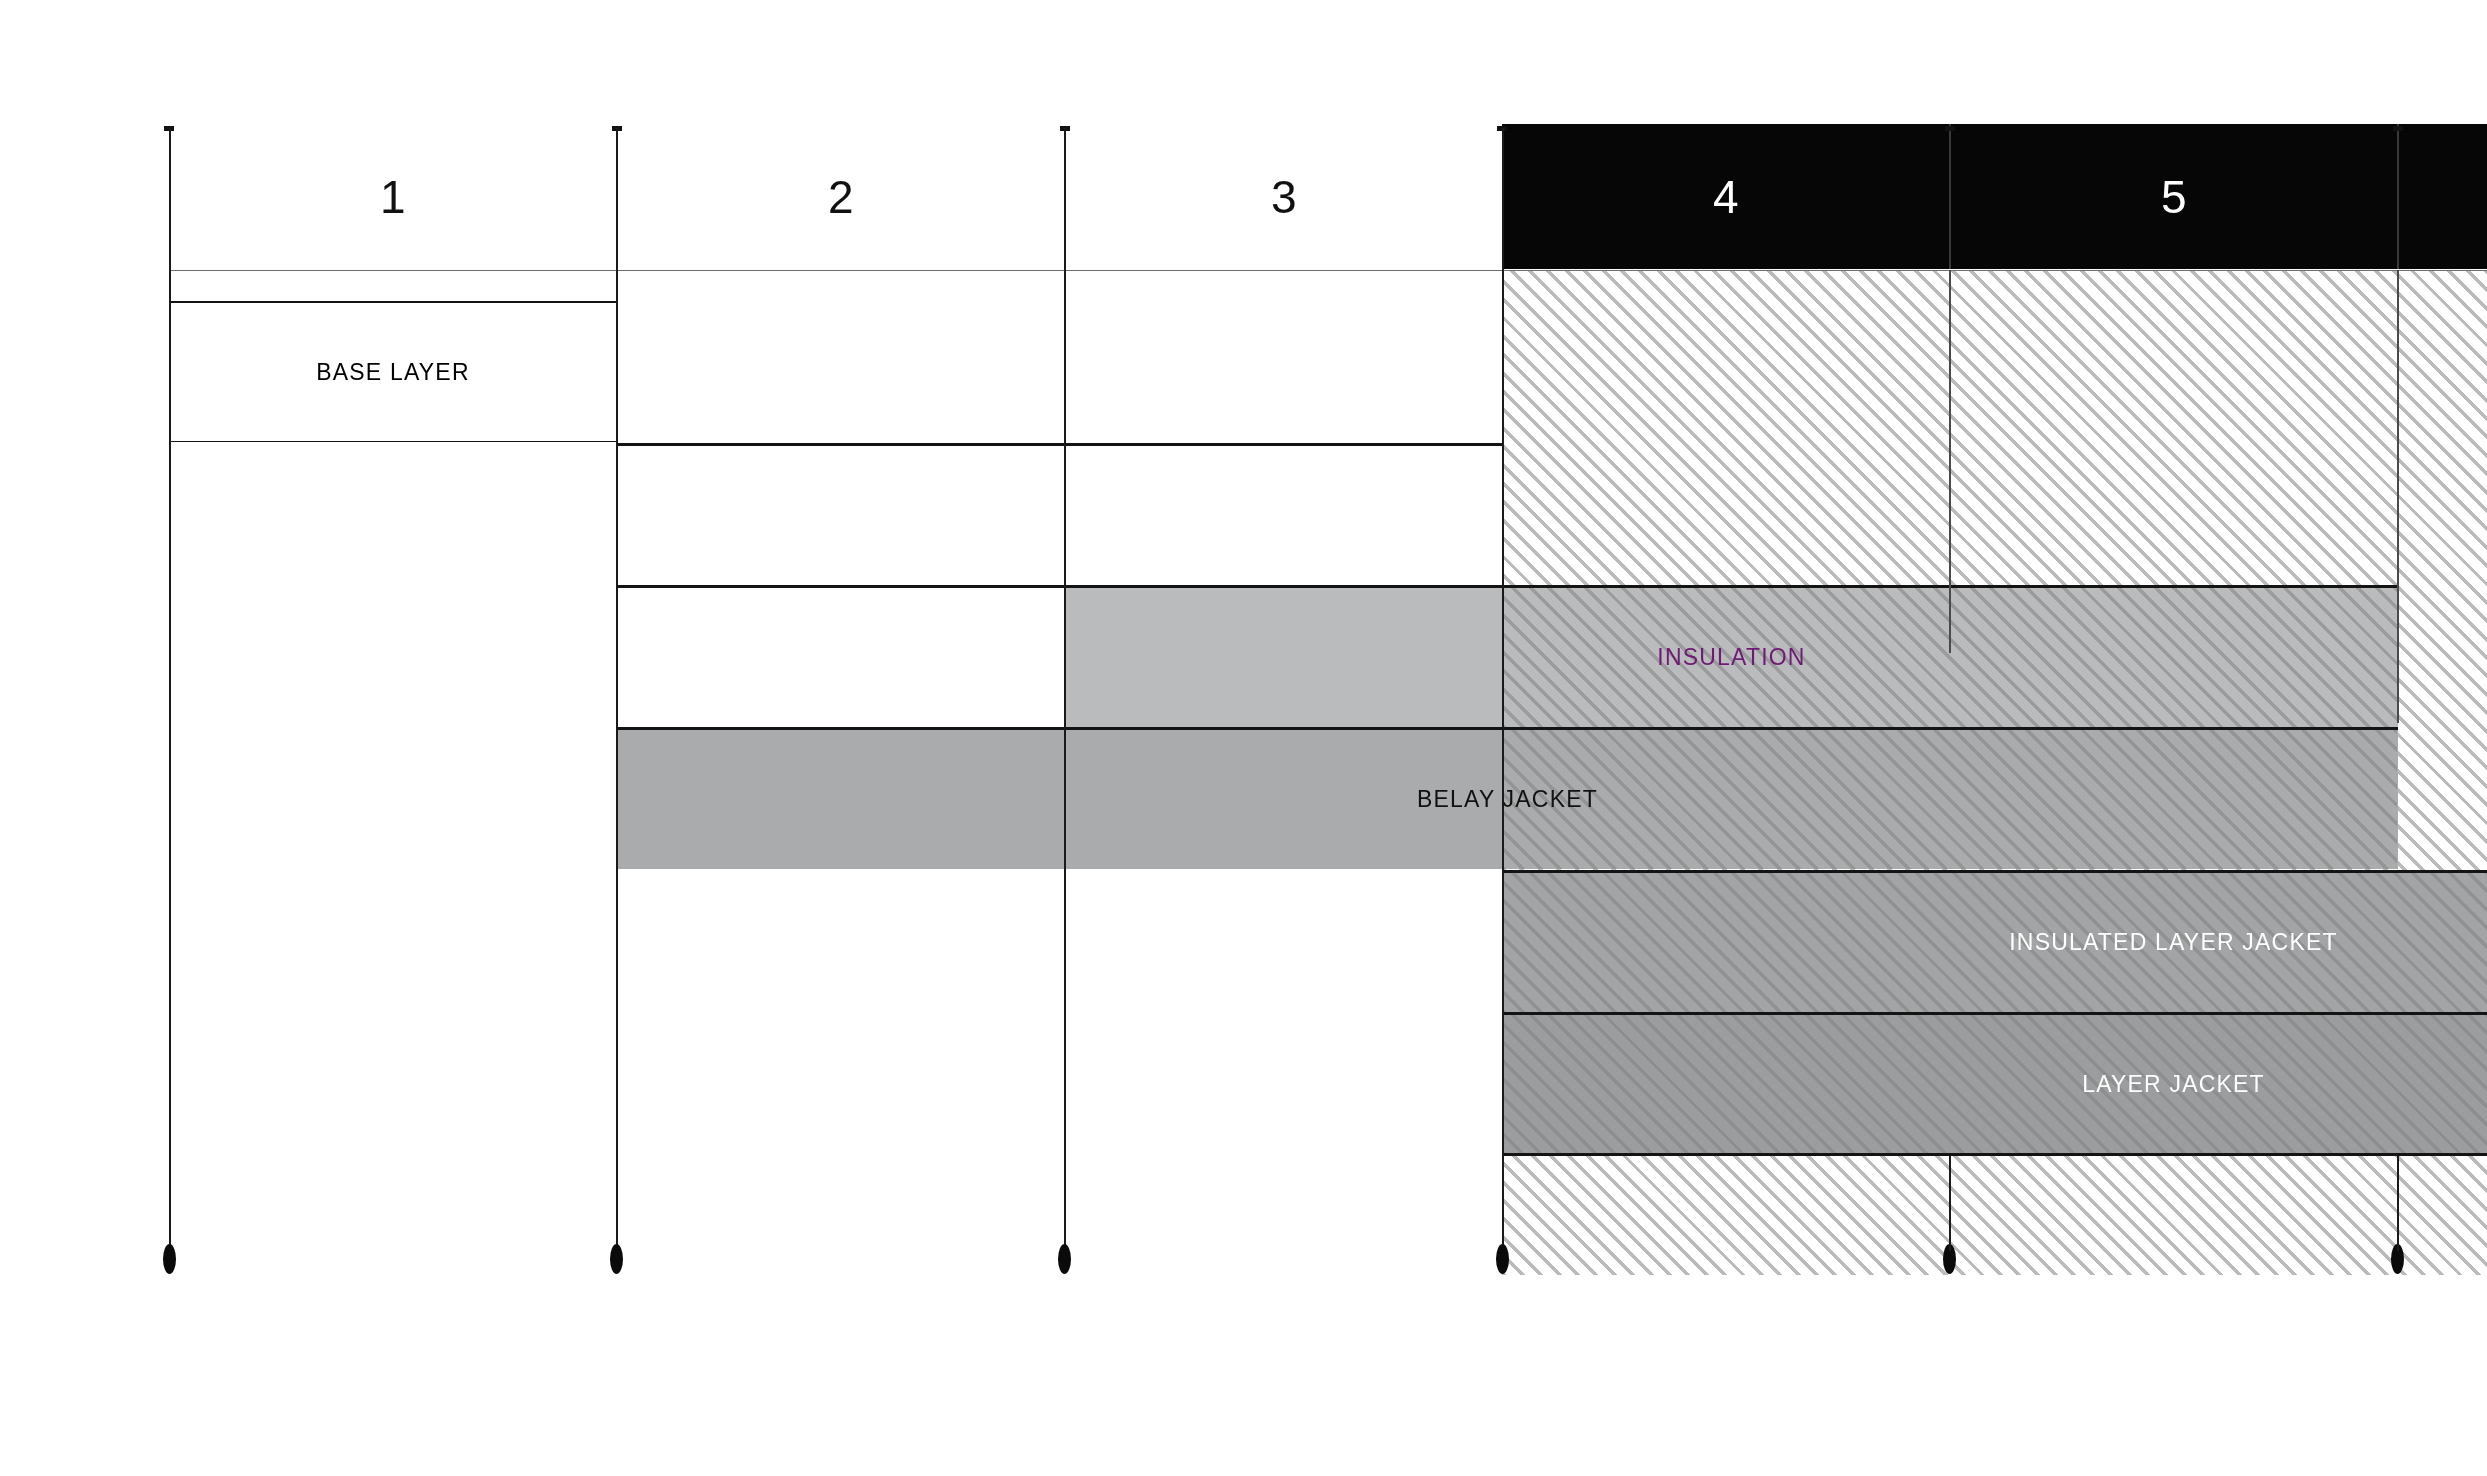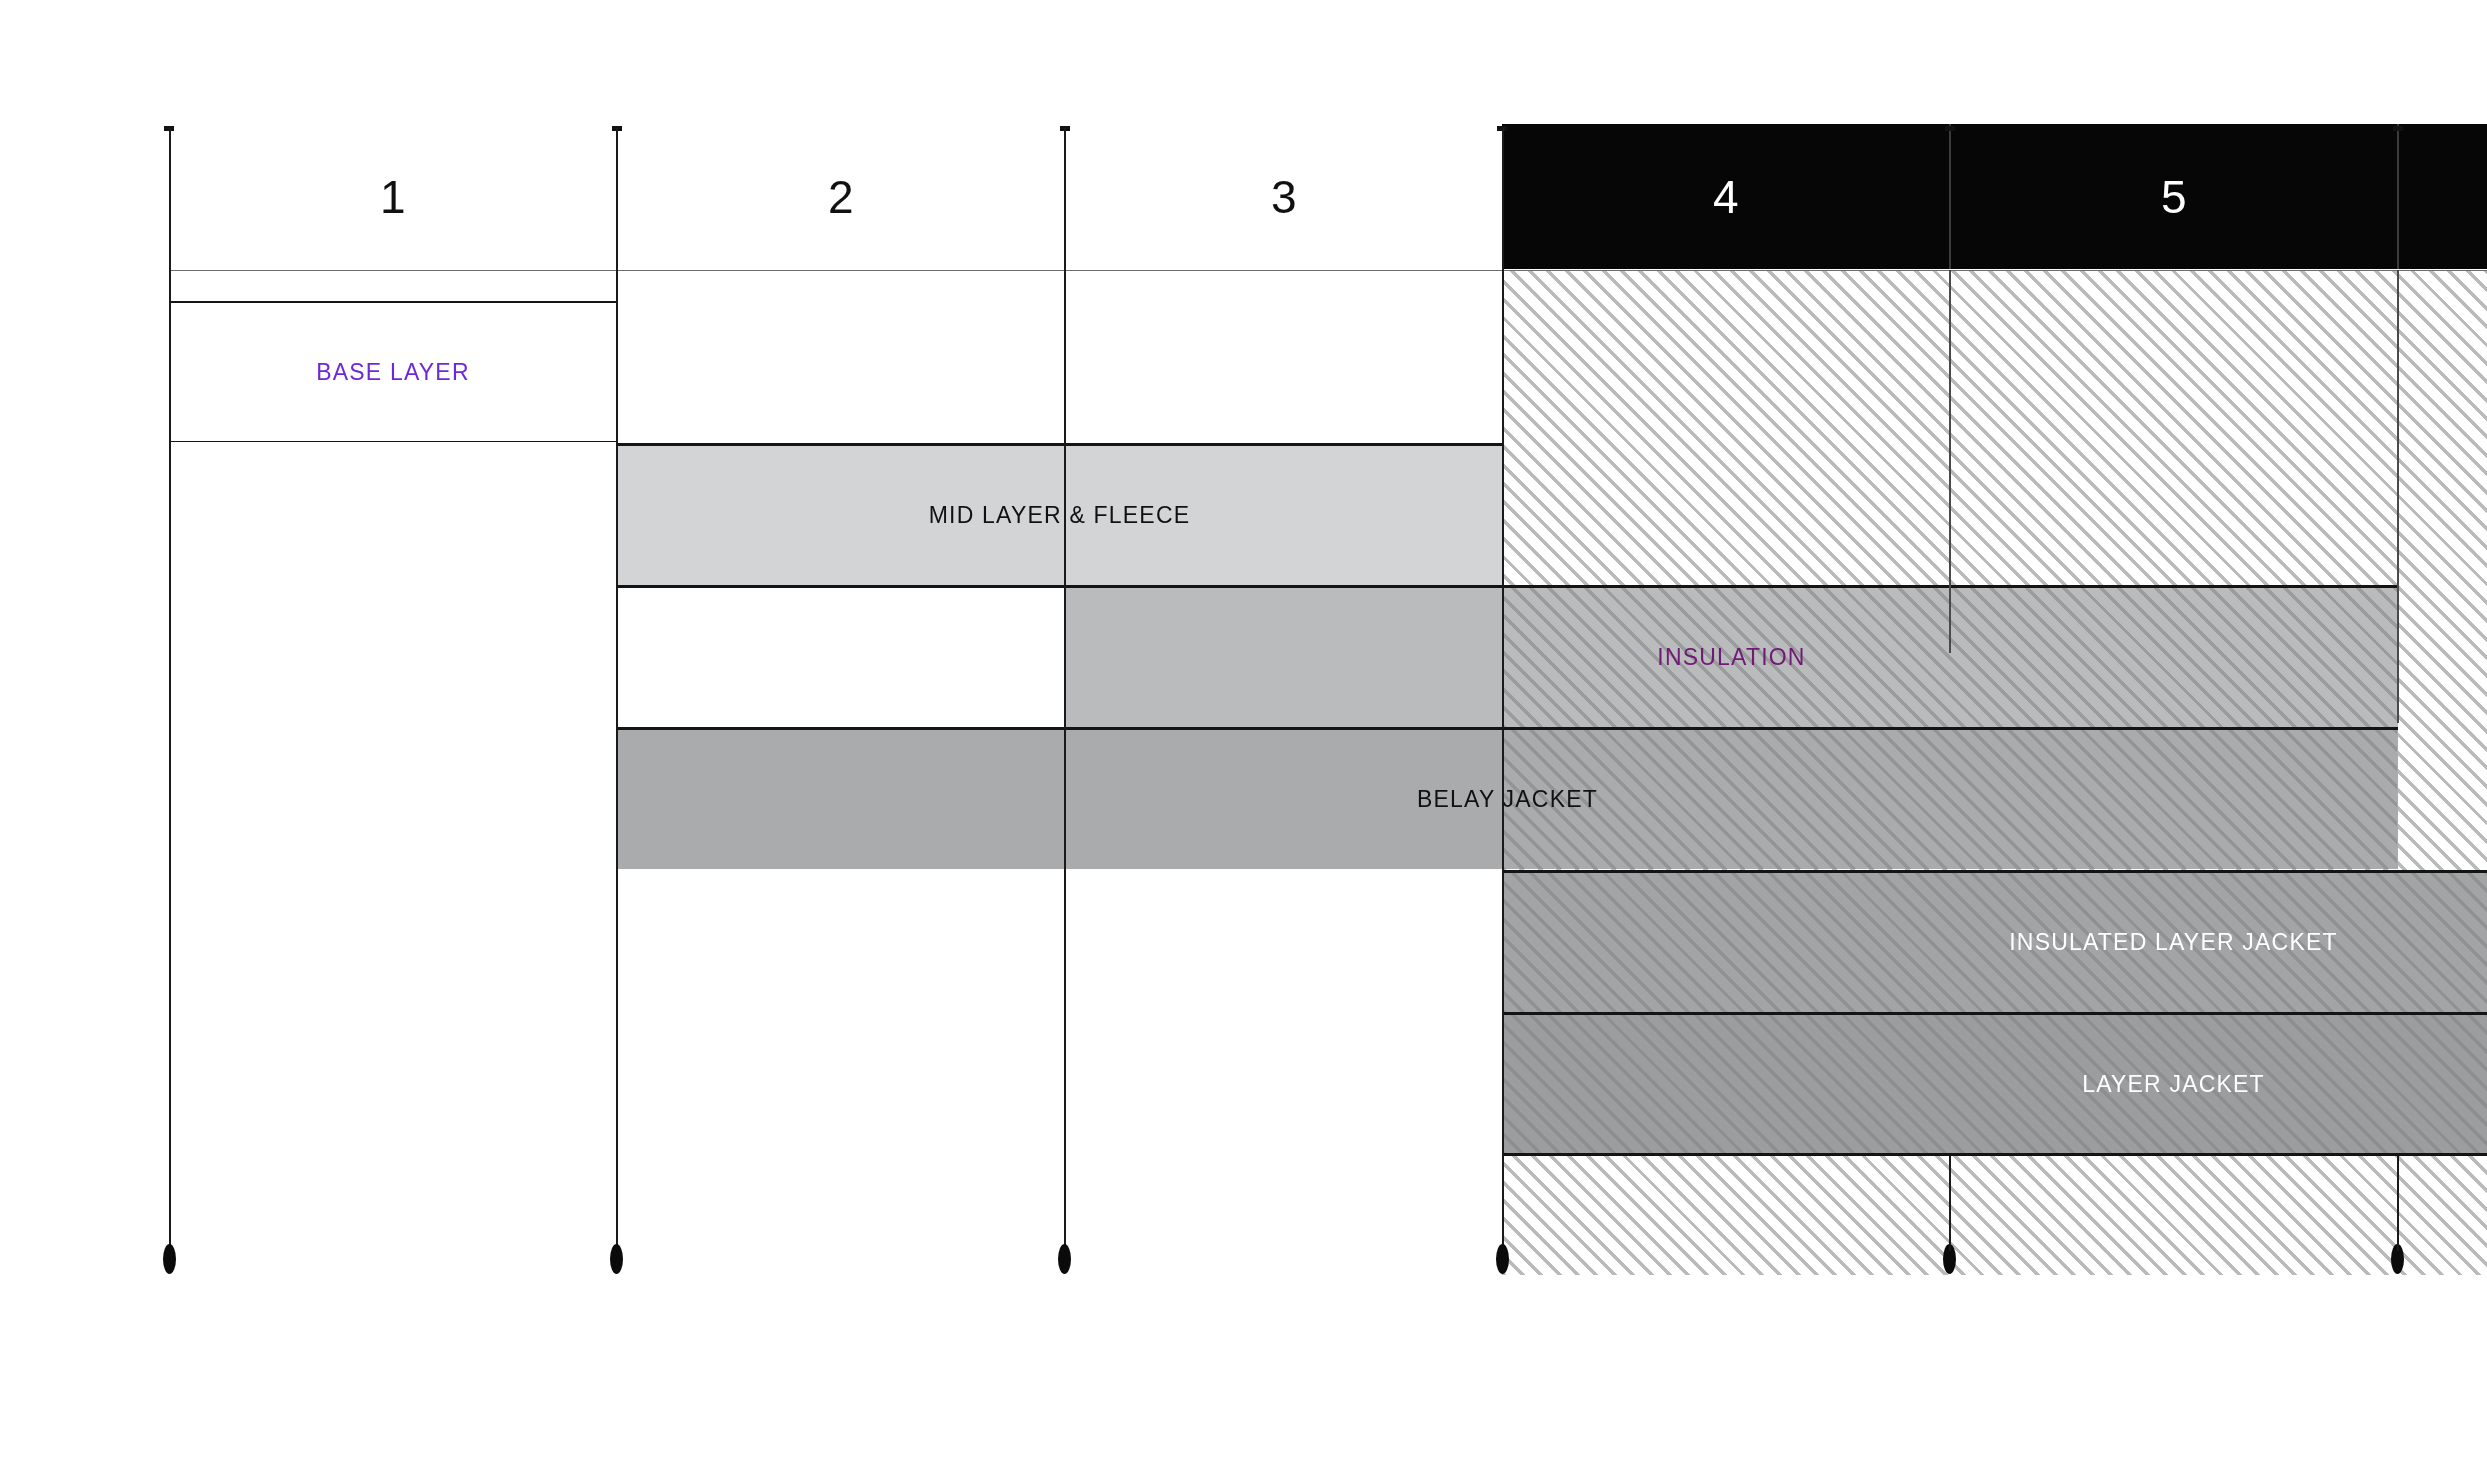--- a/index.html
+++ b/index.html
@@ -94,28 +94,24 @@
   <div class="hdr-cell hdr-dark" style="left:1950px; top:124px; width:448px; height:145px;">5</div>
   <div class="hdr-cell hdr-dark" style="left:2398px; top:124px; width:448px; height:145px;">6</div>
 
   <div class="gseg" style="left:1949px; top:124px; height:145px; background:#3a3a3a;"></div>
   <div class="gseg" style="left:2397px; top:124px; height:145px; background:#3a3a3a;"></div>
 
   <div class="hline-thin" style="left:169px; top:270px; width:2676px;"></div>
   <div class="hline" style="left:169px; top:301px; width:448px; height:2.5px;"></div>
 
   <div class="bar" style="left:169px; top:302px; width:448px; height:140px;
-              background:#ffffff; border:1.5px solid #141414; color:#6d28d9;">
+              background:#ffffff; border:1.5px solid #141414; color:#000000;">
     <span class="bar-label">BASE LAYER</span>
   </div>
 
-  <div class="bar" style="left:617px; top:445px; width:885px; height:140px;
-              background:#d2d4d5; color:#111111;">
-    <span class="bar-label">MID LAYER &amp; FLEECE</span>
-  </div>
   <div class="hline" style="left:617px; top:443px; width:885px; height:3px;"></div>
 
   <div class="bar" style="left:1065px; top:587px; width:1333px; height:140px;
               background:#b9bbbc; color:#701a75;">
     <span class="bar-label">INSULATION</span>
   </div>
   <div class="hatch" style="left:1502px; top:587px; width:895px; height:140px;"></div>
   <div class="hline" style="left:617px; top:585px; width:1781px; height:3px;"></div>
 
   <div class="bar" style="left:617px; top:729px; width:1781px; height:140px;

